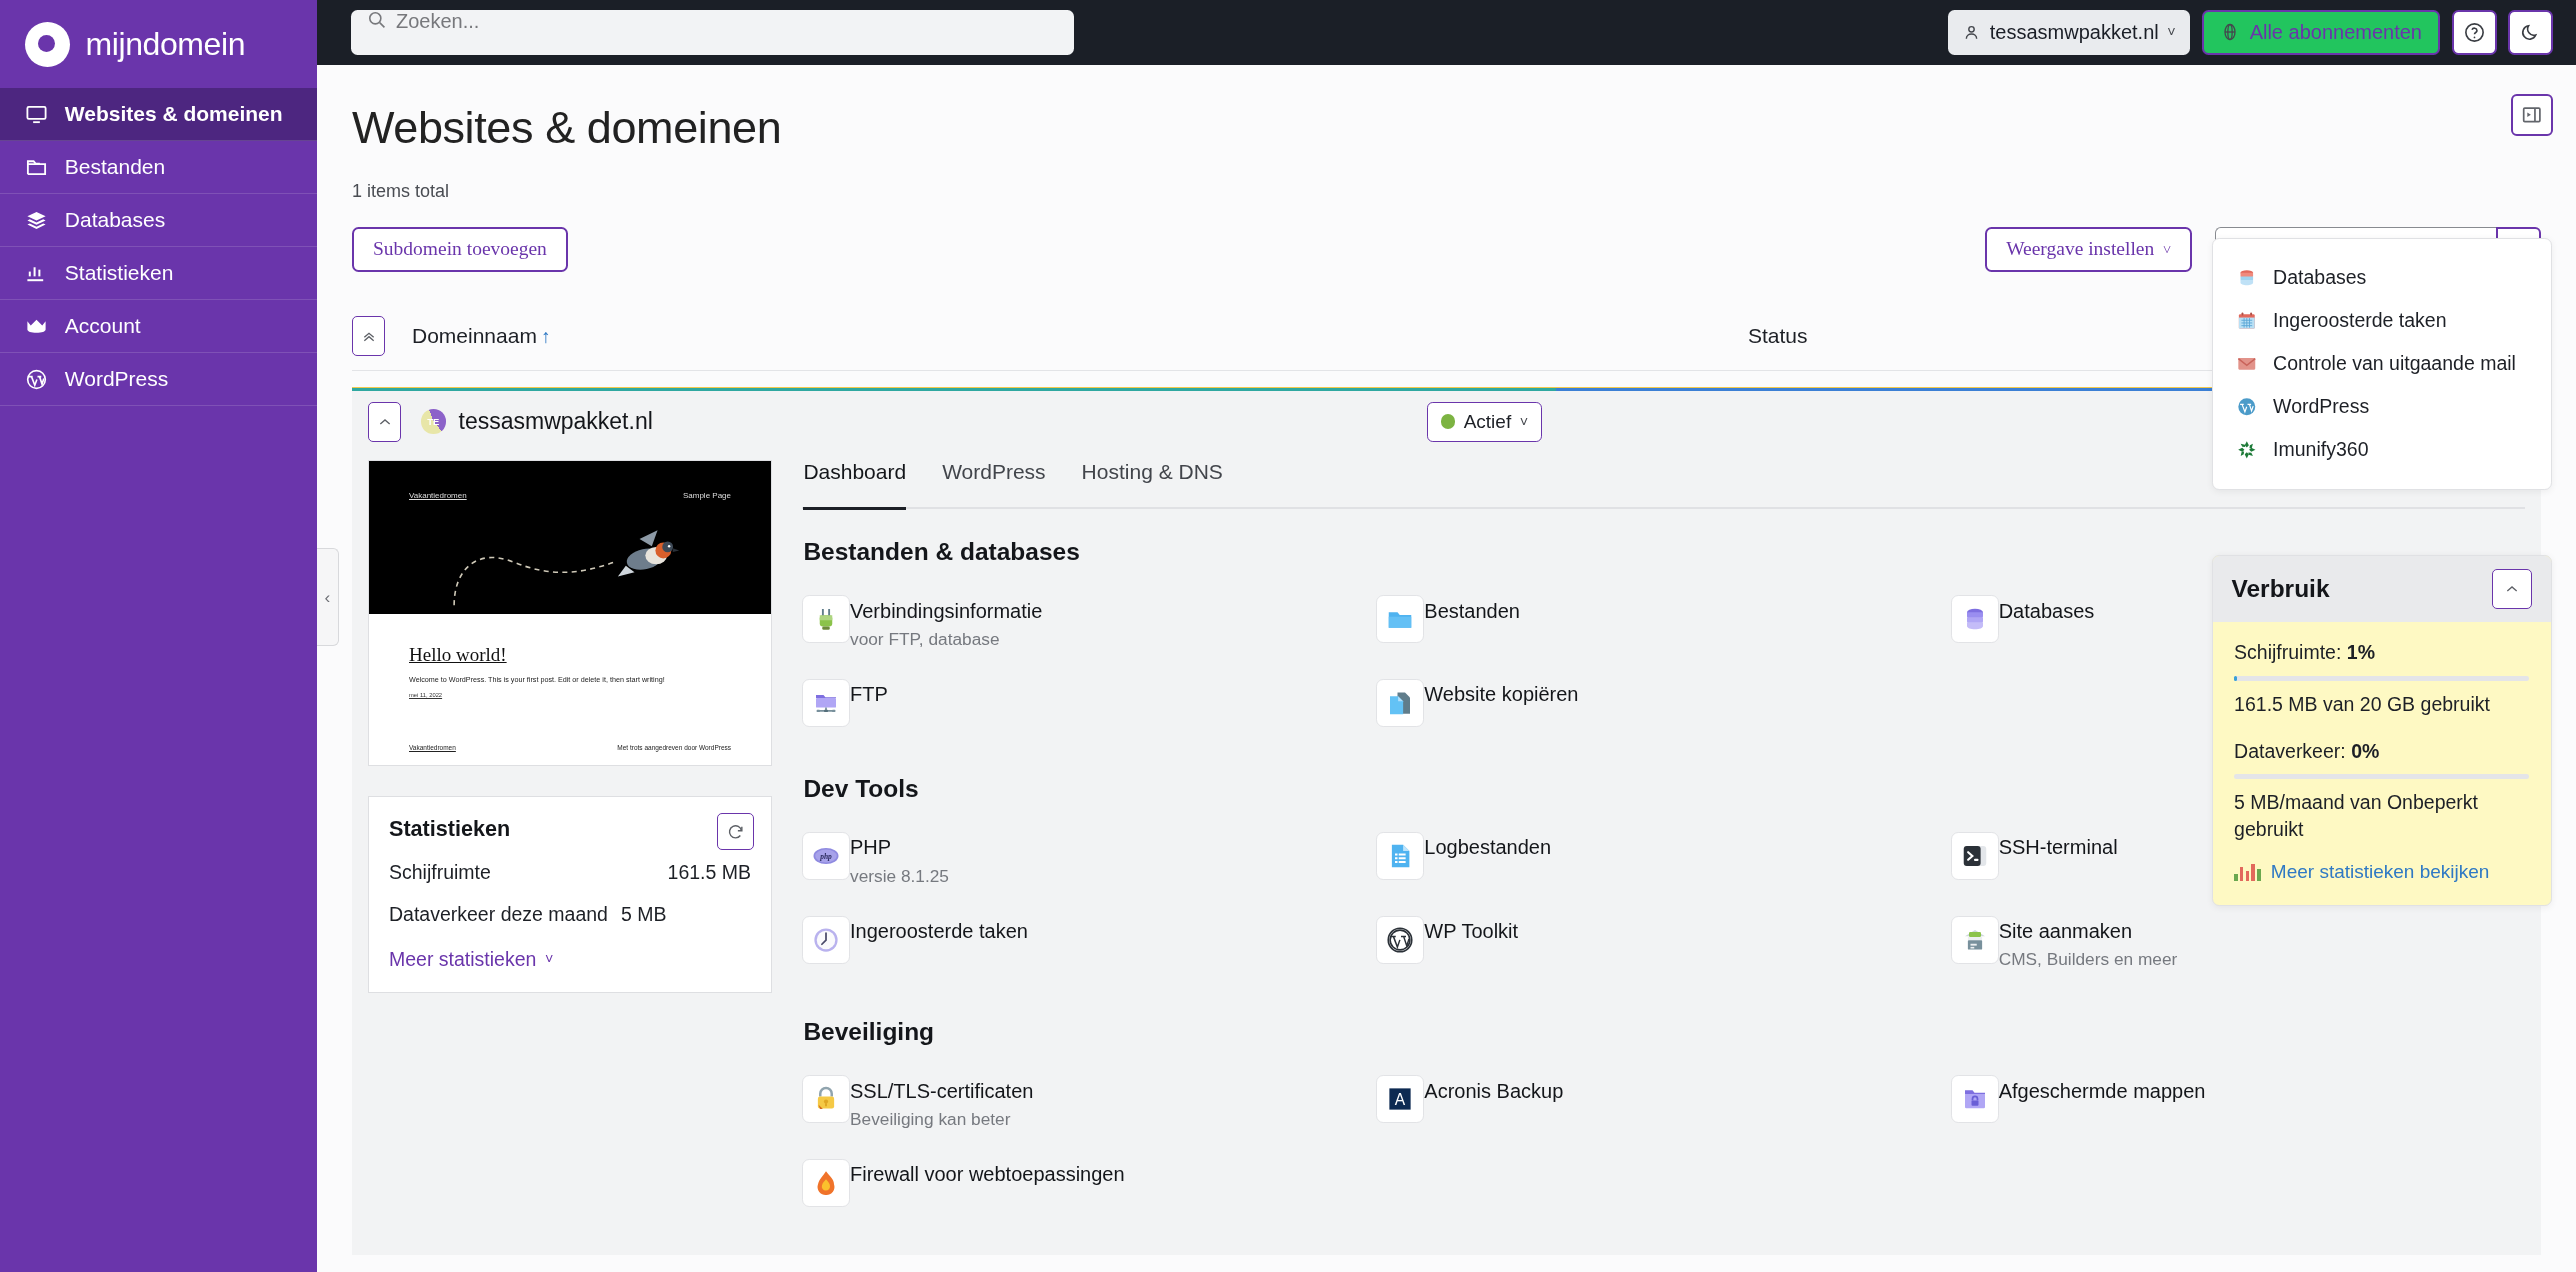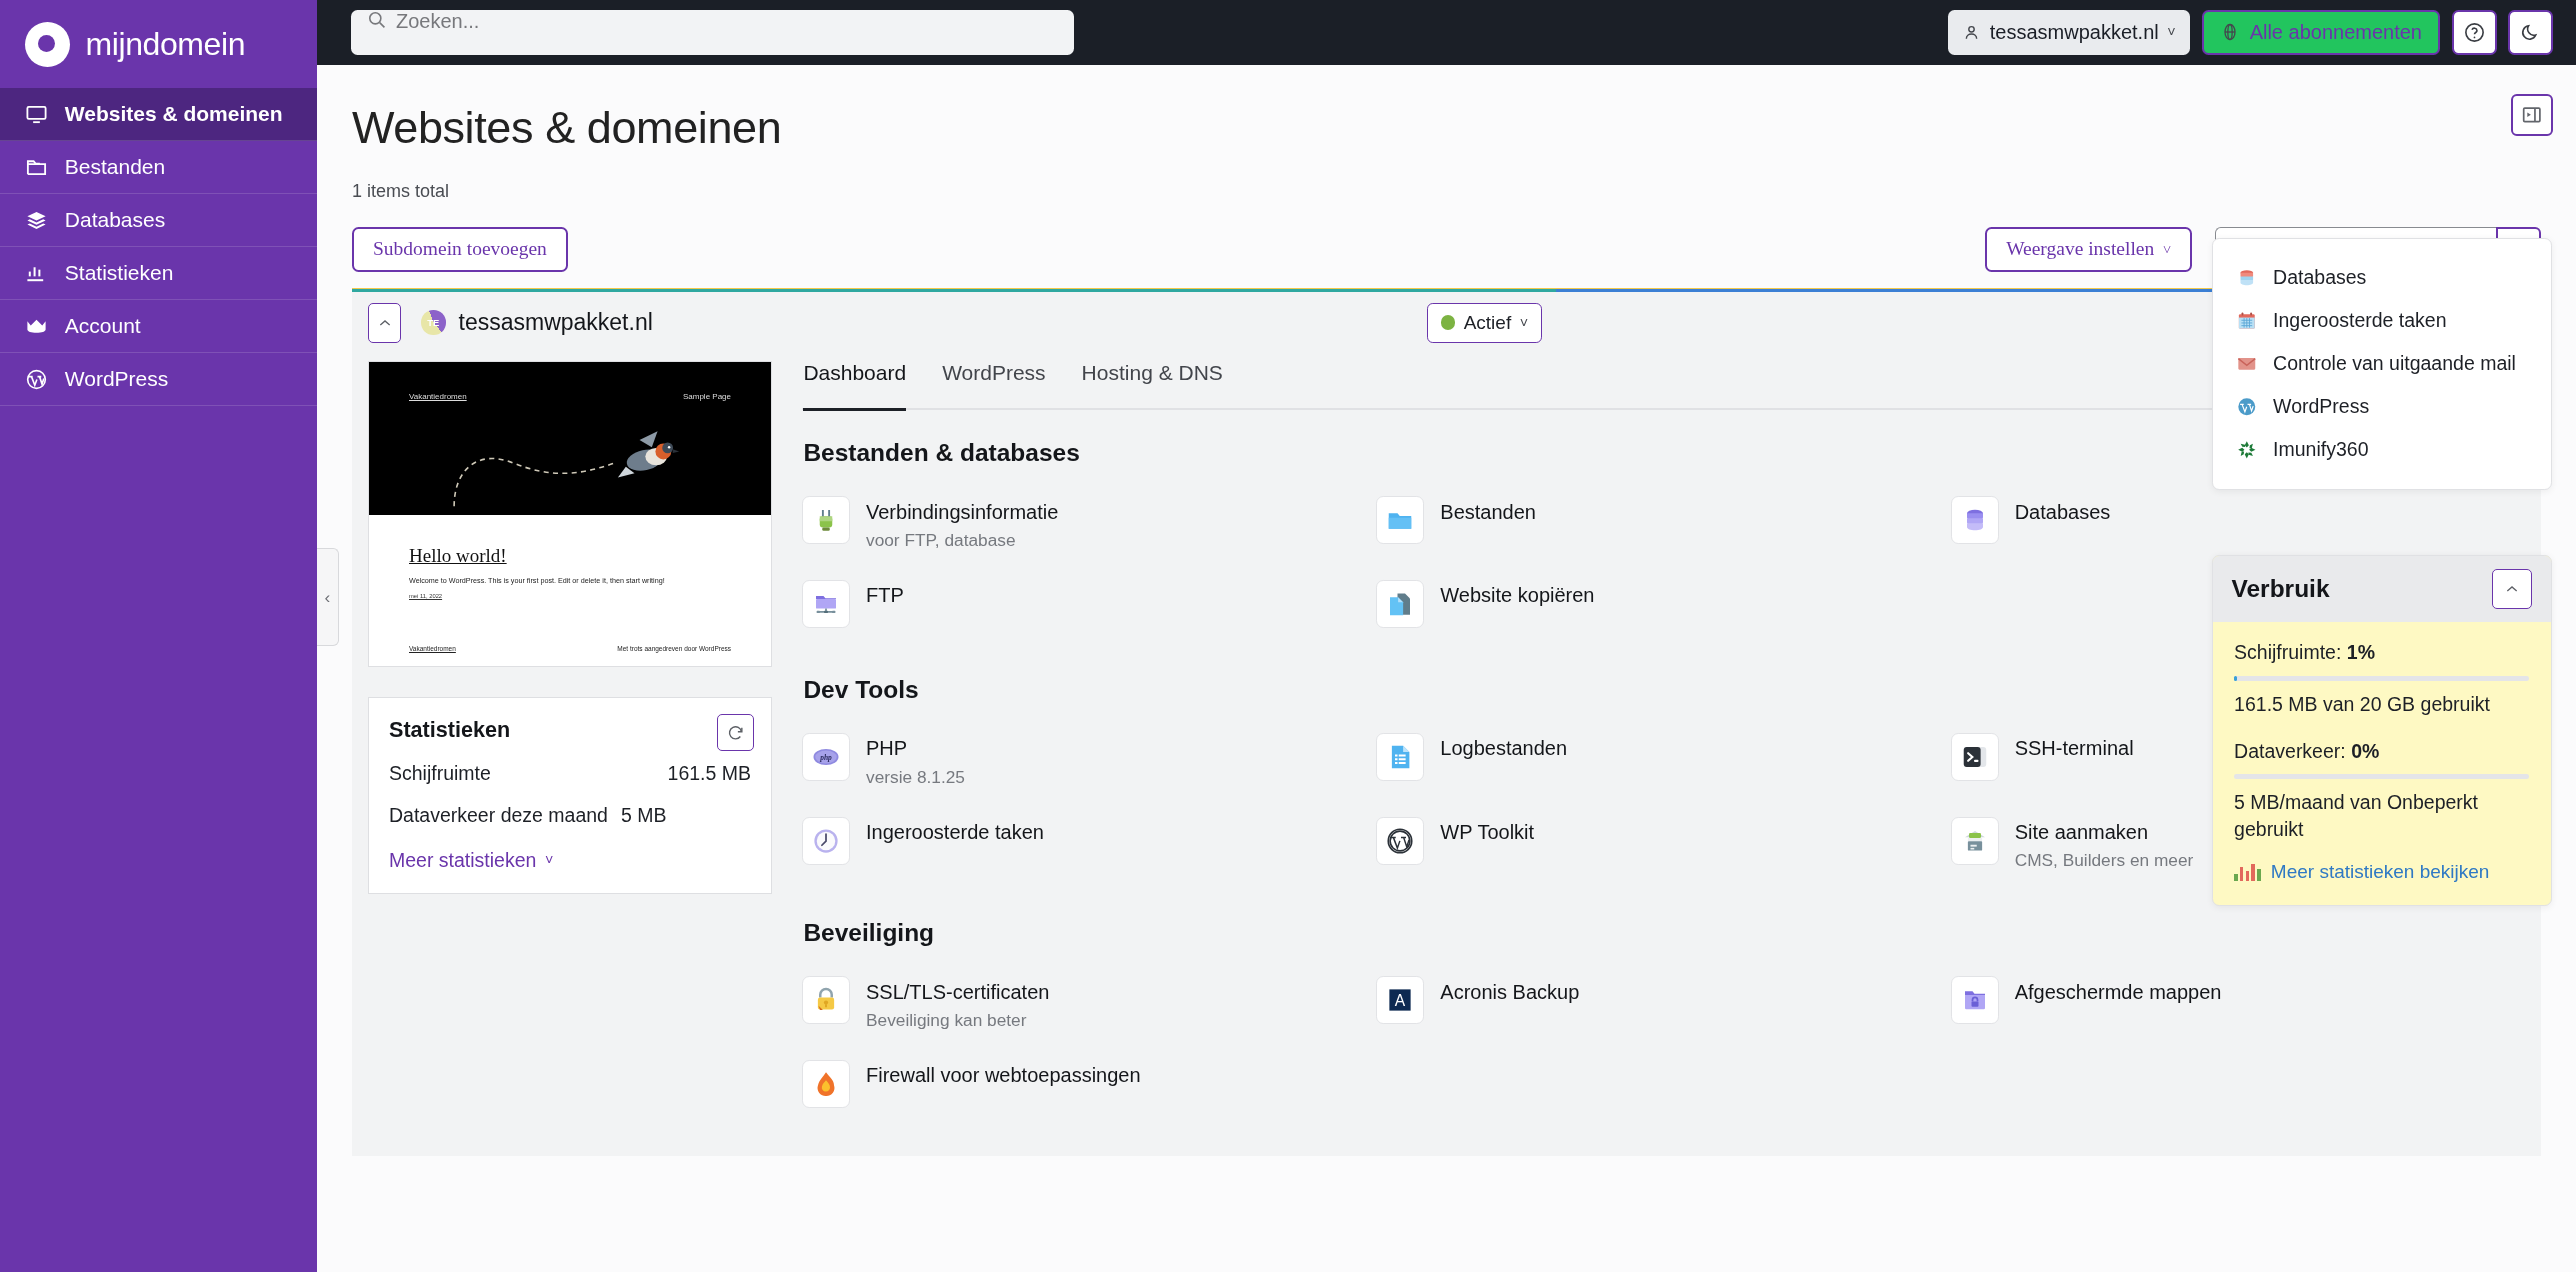--- a/index.html
+++ b/index.html
@@ -197,21 +197,21 @@
   #meer-stats { margin-top: 21.6px; font-size: 19.5px; color: #6a35ab; display: flex; align-items: center; gap: 8.6px; }
 
   
   #tools-col { flex: 1; margin-left: 30px; }
   #tabs { display: flex; gap: 36px; border-bottom: 2.2px solid #e0e1e4; padding-left: 1.4px; }
   .tab { font-size: 21px; color: #42454b; padding-bottom: 23px; }
   .tab.active { color: #14161a; border-bottom: 3.6px solid #1d2026; margin-bottom: -2.9px; }
 
   .sect-title { font-size: 24.5px; font-weight: 700; color: #14161a; margin: 29px 0 0 1.4px; }
   .grid { display: grid; grid-template-columns: 1fr 1fr 1fr; margin-top: 19px; }
-  .tile { display: flex; align-items: flex-start; gap: 16px; padding: 10px 0 19px 0; }
+  .tile { display: flex; align-items: flex-start; gap: 0; padding: 10px 0 19px 0; }
   .tile .ico {
     width: 48px; height: 48px; border: 0.7px solid #e2e3e6; border-radius: 7.2px;
     background: #fff; display: flex; align-items: center; justify-content: center; flex: none;
   }
   .tile .txt { padding-top: 4.3px; }
   .tile .lbl { font-size: 20px; color: #14161a; line-height: 1.18; max-width: 238px; }
   .tile .sub { font-size: 17.3px; color: #76797f; margin-top: 5.8px; }
 
   
   #panel-toggle {
@@ -373,20 +373,32 @@
         <div class="go">
           <svg class="mag" viewBox="0 0 24 24" fill="none" stroke="#3a3d43" stroke-width="2">
               <circle cx="10.5" cy="10.5" r="7"></circle>
               <line x1="16" y1="16" x2="22" y2="22"></line>
             </svg>
         </div>
       </div>
     </div>
   </div>
 
+  <div id="list-header">
+    <div class="sq-btn">
+      <svg width="16" height="16" viewBox="0 0 24 24" fill="none" stroke="#5d6066" stroke-width="2">
+          <path d="M5 14l7-6 7 6"></path>
+          <path d="M5 19l7-6 7 6"></path>
+        </svg>
+    </div>
+    <div id="col-domeinnaam">
+      <span>Domeinnaam</span><span class="sort-arrow">↑</span>
+    </div>
+    <div id="col-status">Status</div>
+  </div>
 
   <div id="domain-card">
     <div id="domain-row">
       <div class="sq-btn">
         <svg width="16" height="16" viewBox="0 0 24 24" fill="none" stroke="#5d6066" stroke-width="2">
             <path d="M5 15l7-6 7 6"></path>
           </svg>
       </div>
       <span class="favicon">TE</span>
       <span id="domain-name">tessasmwpakket.nl</span>

